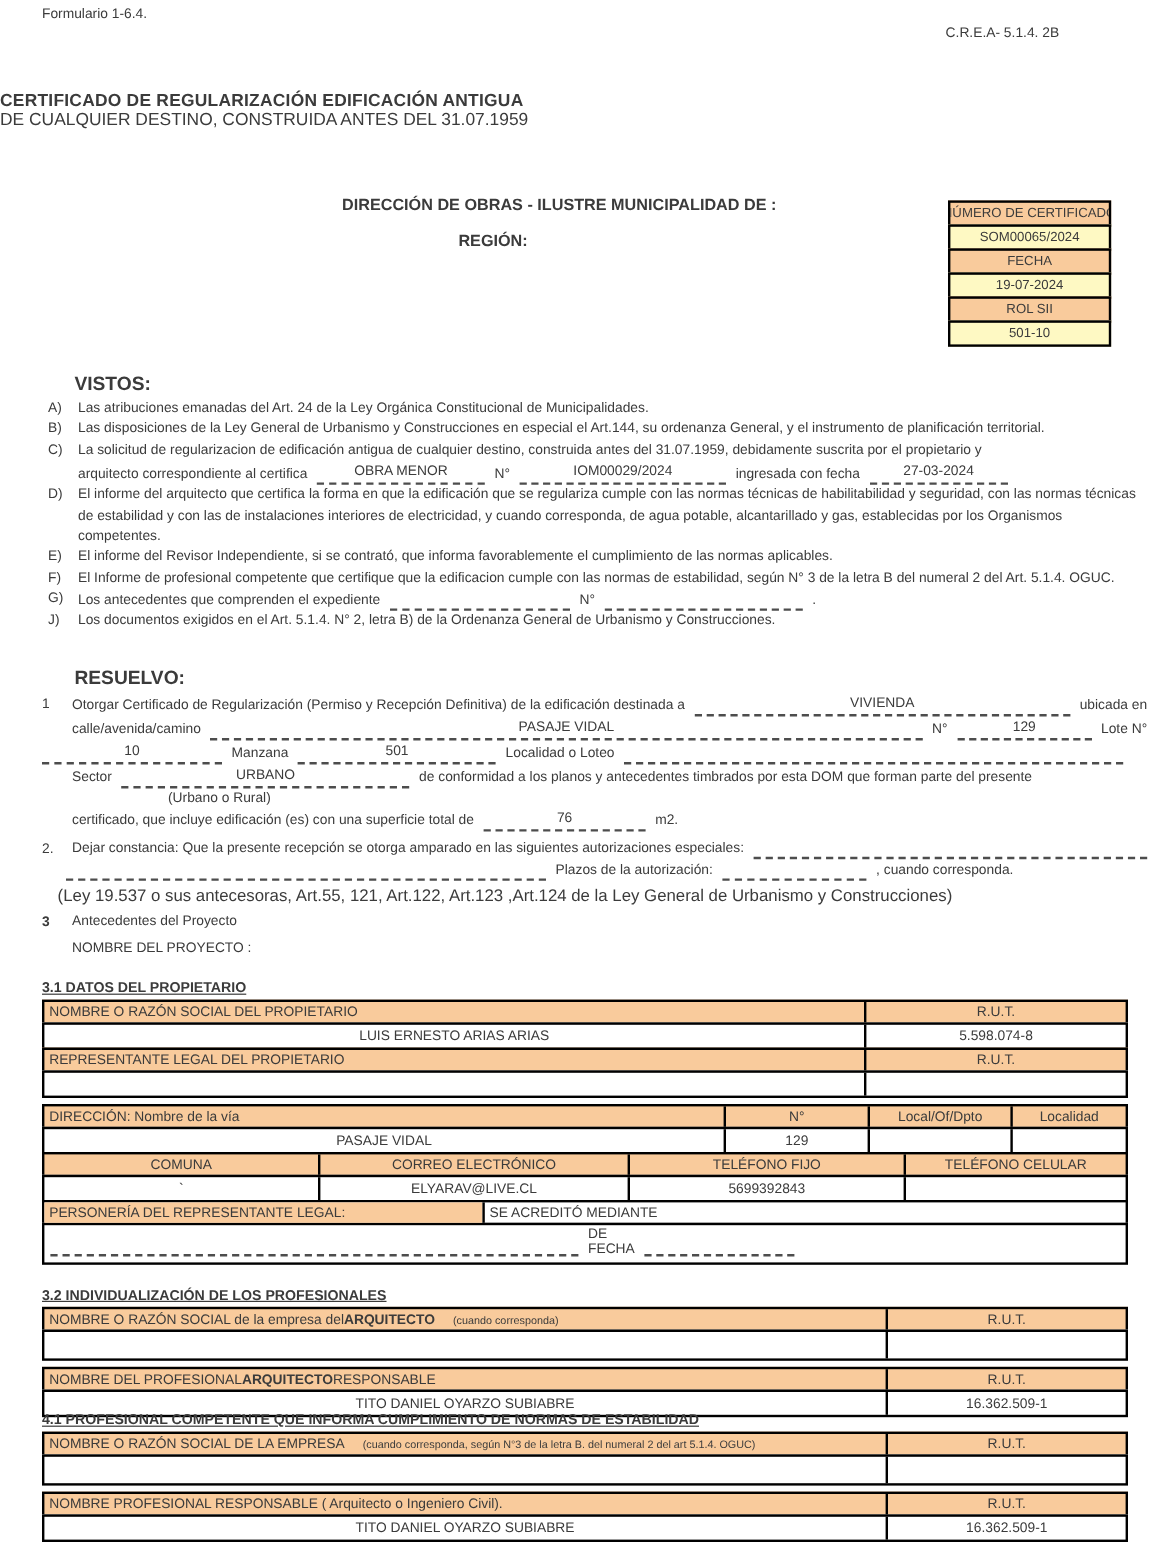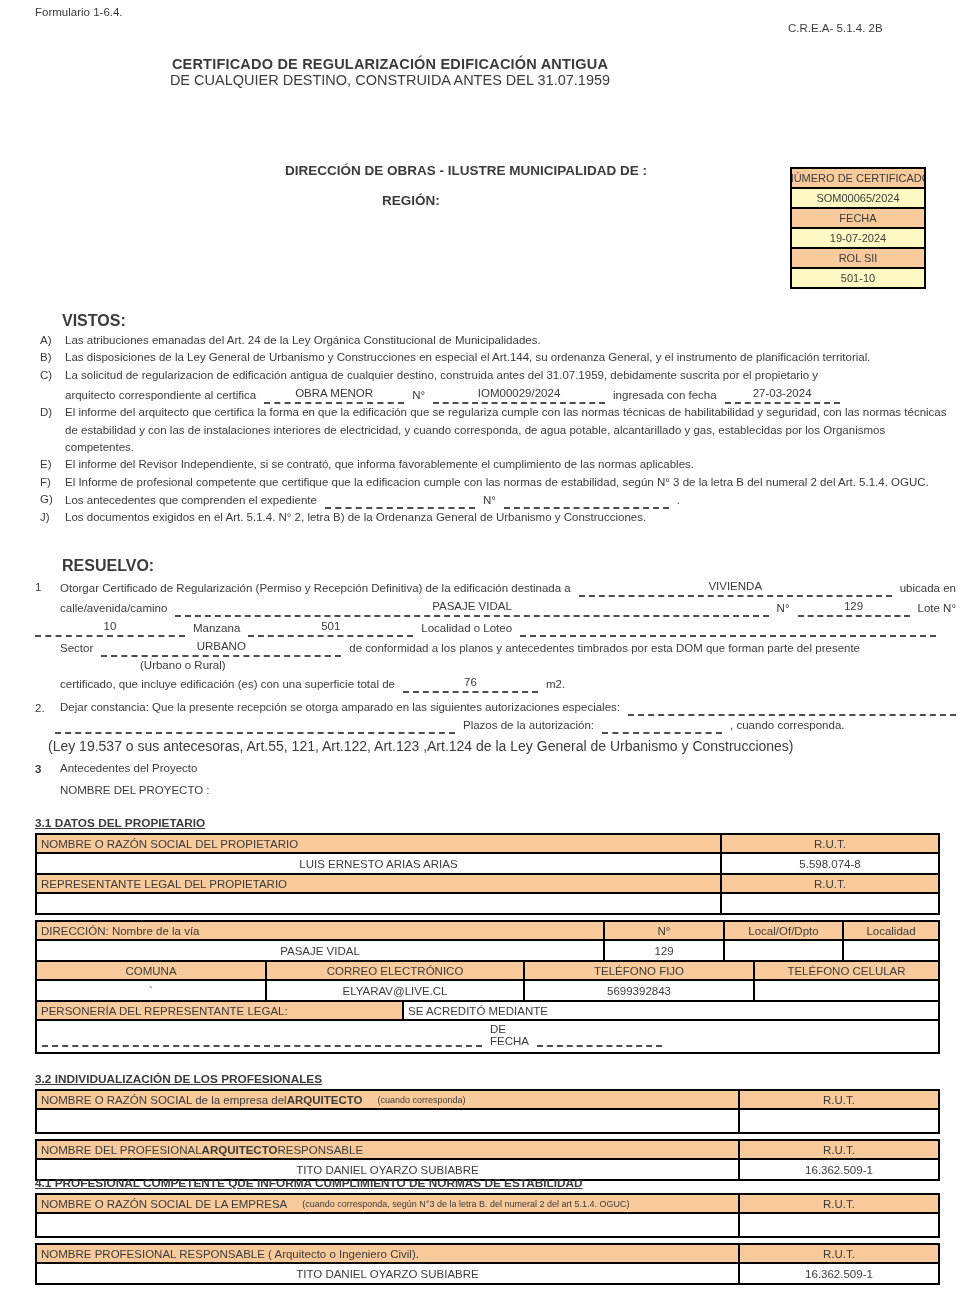--- a/index.html
+++ b/index.html
@@ -9,21 +9,21 @@
     font-family:"Liberation Sans","DejaVu Sans",sans-serif;
     color:#3b3b3b; font-size:11.5px; overflow:hidden;
   }
   .abs { position:absolute; }
   .bold { font-weight:bold; }
   .nowrap { white-space:nowrap; }
 
   .form-code { left:35px; top:6px; font-size:11.5px; }
   .crea-code { left:788px; top:22px; font-size:11.5px; }
 
-  .title-block { left:0; top:56px; width:780px; text-align:center; }
+  .title-block { left:0; top:76px; width:780px; text-align:left; }
   .title-1 { font-size:14.5px; font-weight:bold; letter-spacing:.2px; }
   .title-2 { font-size:14.5px; }
 
   .dom-block { left:285px; top:163px; }
   .dom-1 { font-size:13.5px; font-weight:bold; }
   .dom-2 { font-size:13.5px; font-weight:bold; margin-top:15px; margin-left:97px; }
 
   
   .cert-box { left:790px; top:167px; width:136px; }
   .cb-row {

